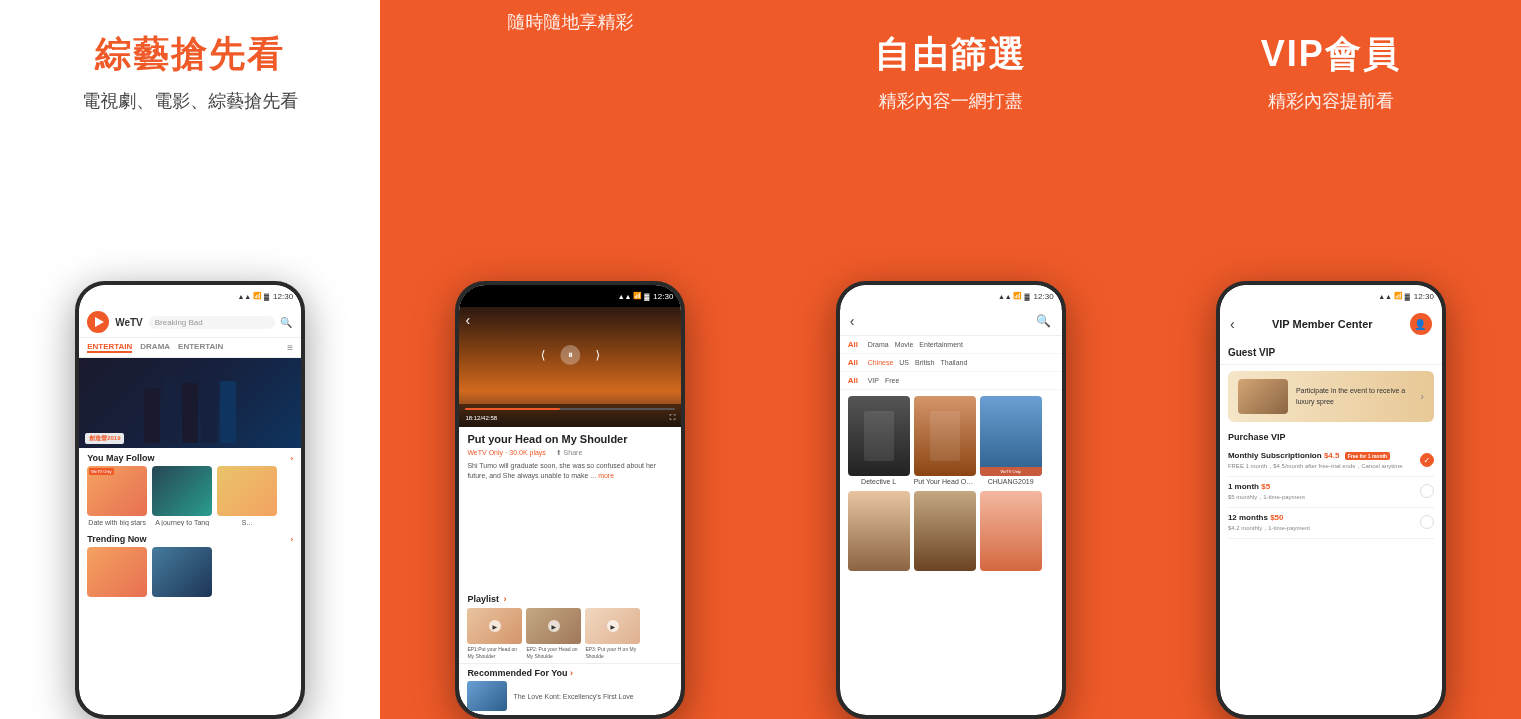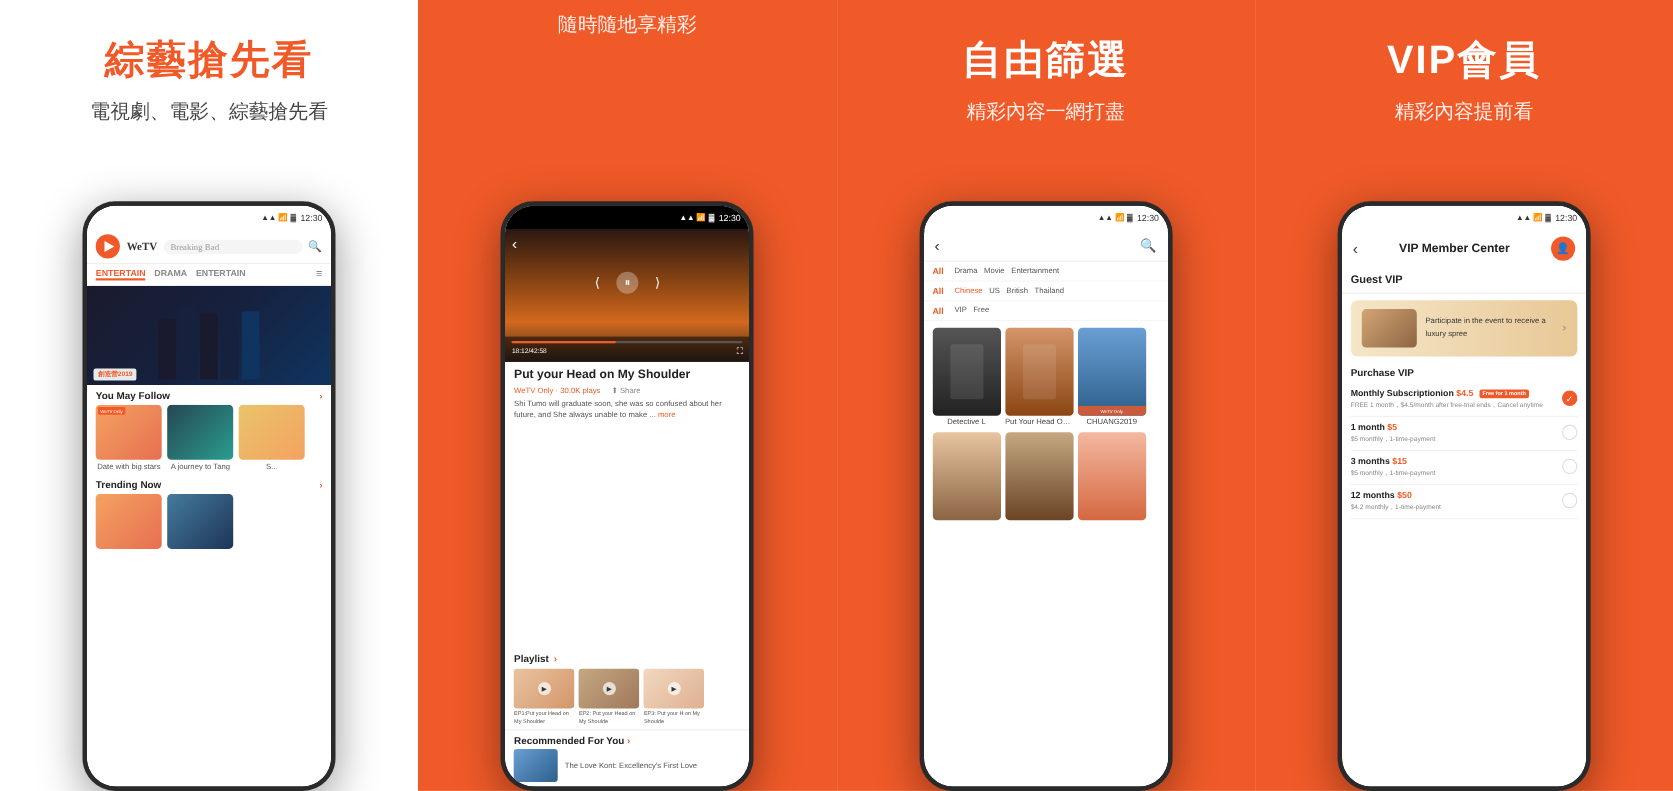--- a/index.html
+++ b/index.html
@@ -49,21 +49,21 @@
     .phone-wrapper {
       position: absolute;
       bottom: 0;
       display: flex;
       justify-content: center;
       align-items: flex-end;
     }
     
     .phone {
       width: 230px;
-      height: 536px;
+      height: 438px;
       background: #1a1a1a;
       border-radius: 30px;
       position: relative;
       box-shadow: 0 10px 40px rgba(0,0,0,0.4);
       overflow: hidden;
       border: 4px solid #2a2a2a;
     }
     .phone-screen {
       width: 100%;
       height: 100%;
@@ -88,21 +88,20 @@
 
     
     .wetv-nav {
       background: #fff;
       padding: 4px 8px;
       display: flex;
       align-items: center;
       gap: 6px;
       border-bottom: 1px solid #eee;
       flex-shrink: 0;
-      font-family: Liberation Serif, serif;
     }
     .wetv-logo {
       width: 22px; height: 22px;
       background: #f05a28;
       border-radius: 50%;
       display: flex; align-items: center; justify-content: center;
     }
     .wetv-logo-inner {
       width: 0; height: 0;
       border-top: 5px solid transparent;
@@ -656,30 +655,20 @@
             <div class="plan-info">
               <div class="plan-name">
                 <span>1 month</span>
                 <span class="plan-price">$5</span>
               </div>
               <div class="plan-desc">$5 monthly，1-time-payment</div>
             </div>
             <div class="plan-radio"></div>
           </div>
 
-          <div class="plan-item">
-            <div class="plan-info">
-              <div class="plan-name">
-                <span>3 months</span>
-                <span class="plan-price">$15</span>
-              </div>
-              <div class="plan-desc">$5 monthly，1-time-payment</div>
-            </div>
-            <div class="plan-radio"></div>
-          </div>
 
           <div class="plan-item">
             <div class="plan-info">
               <div class="plan-name">
                 <span>12 months</span>
                 <span class="plan-price">$50</span>
               </div>
               <div class="plan-desc">$4.2 monthly，1-time-payment</div>
             </div>
             <div class="plan-radio"></div>

